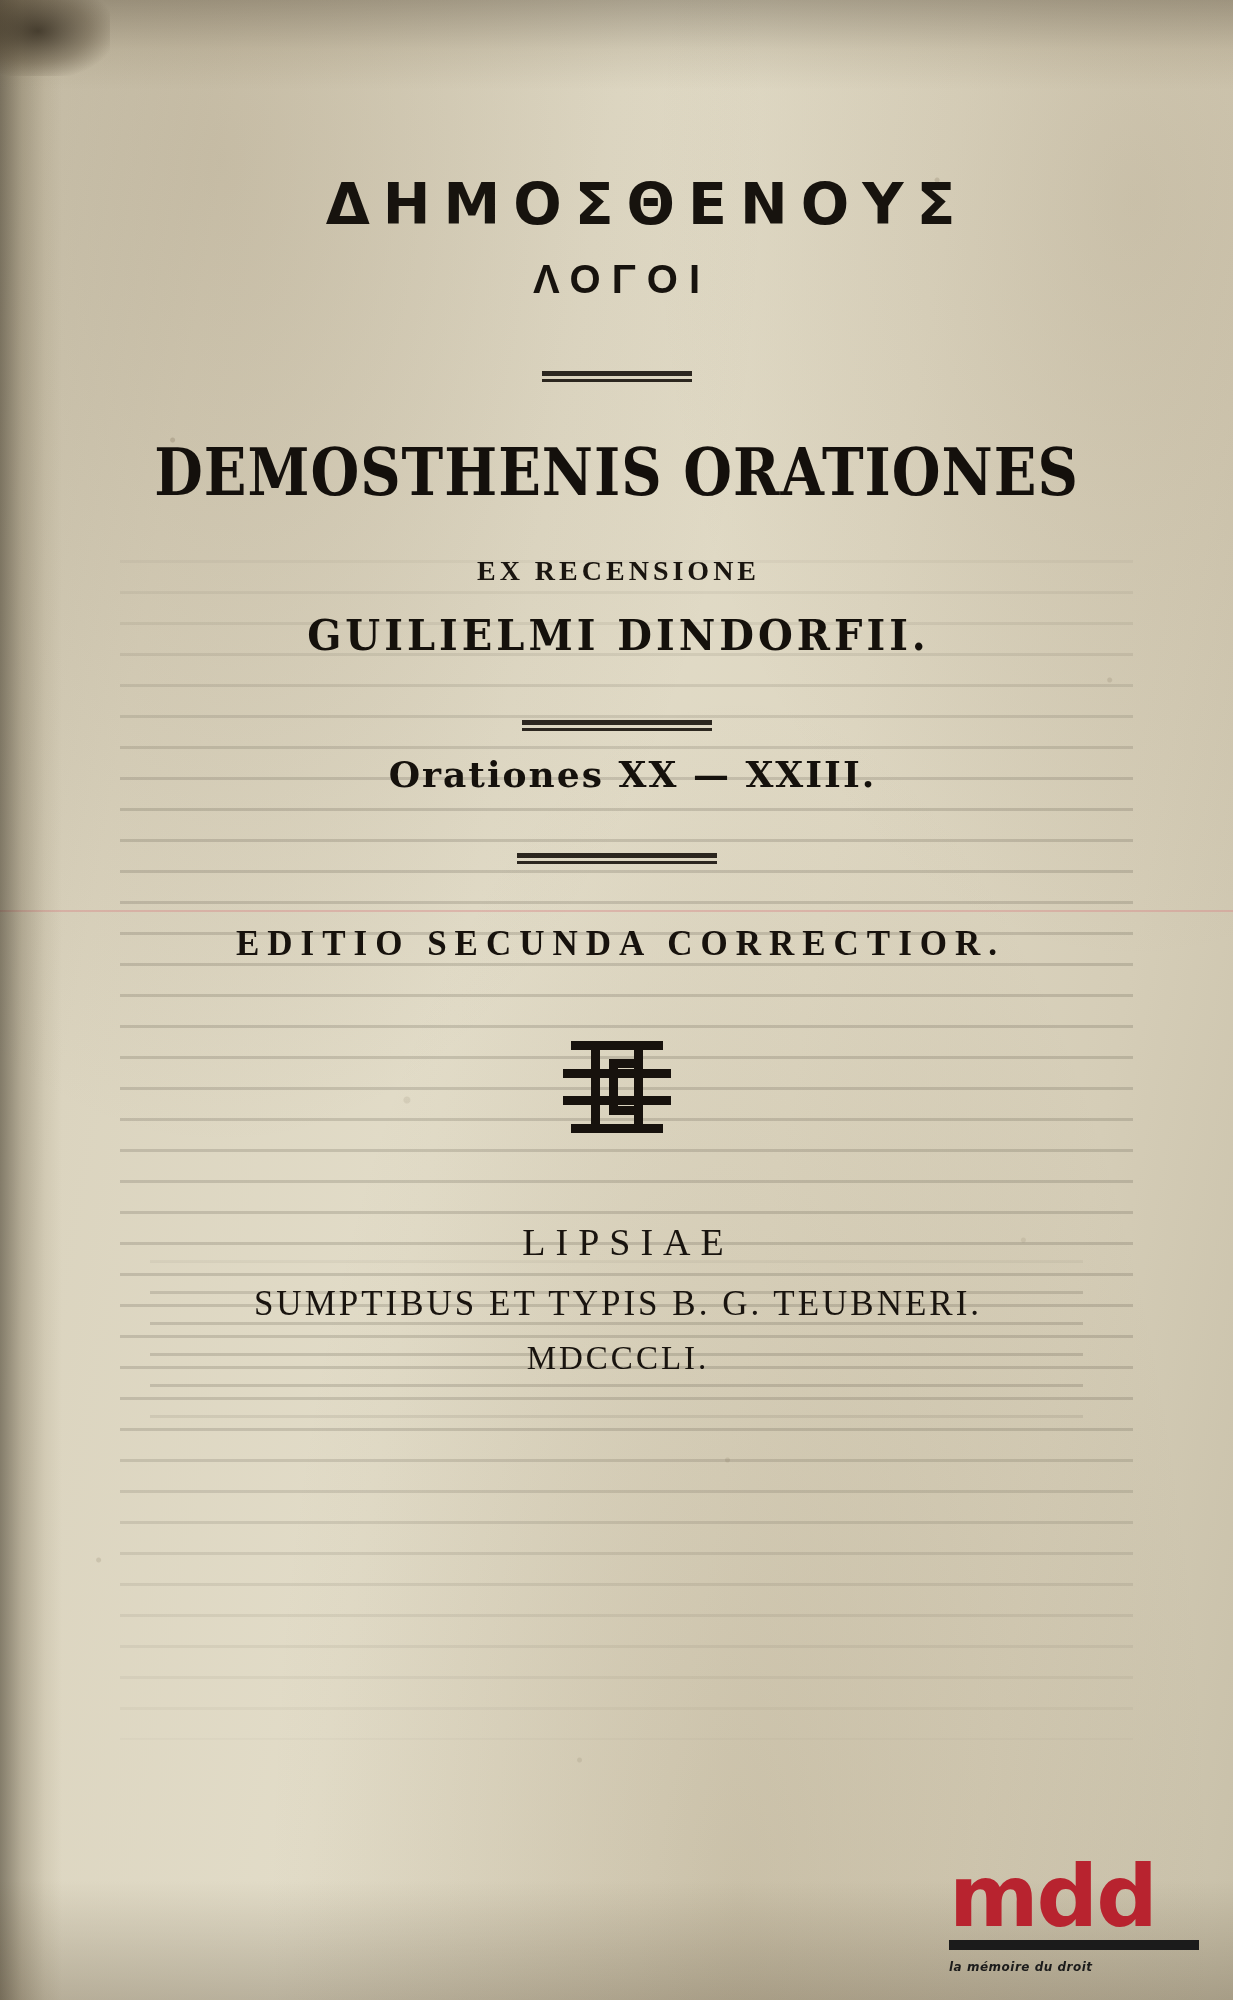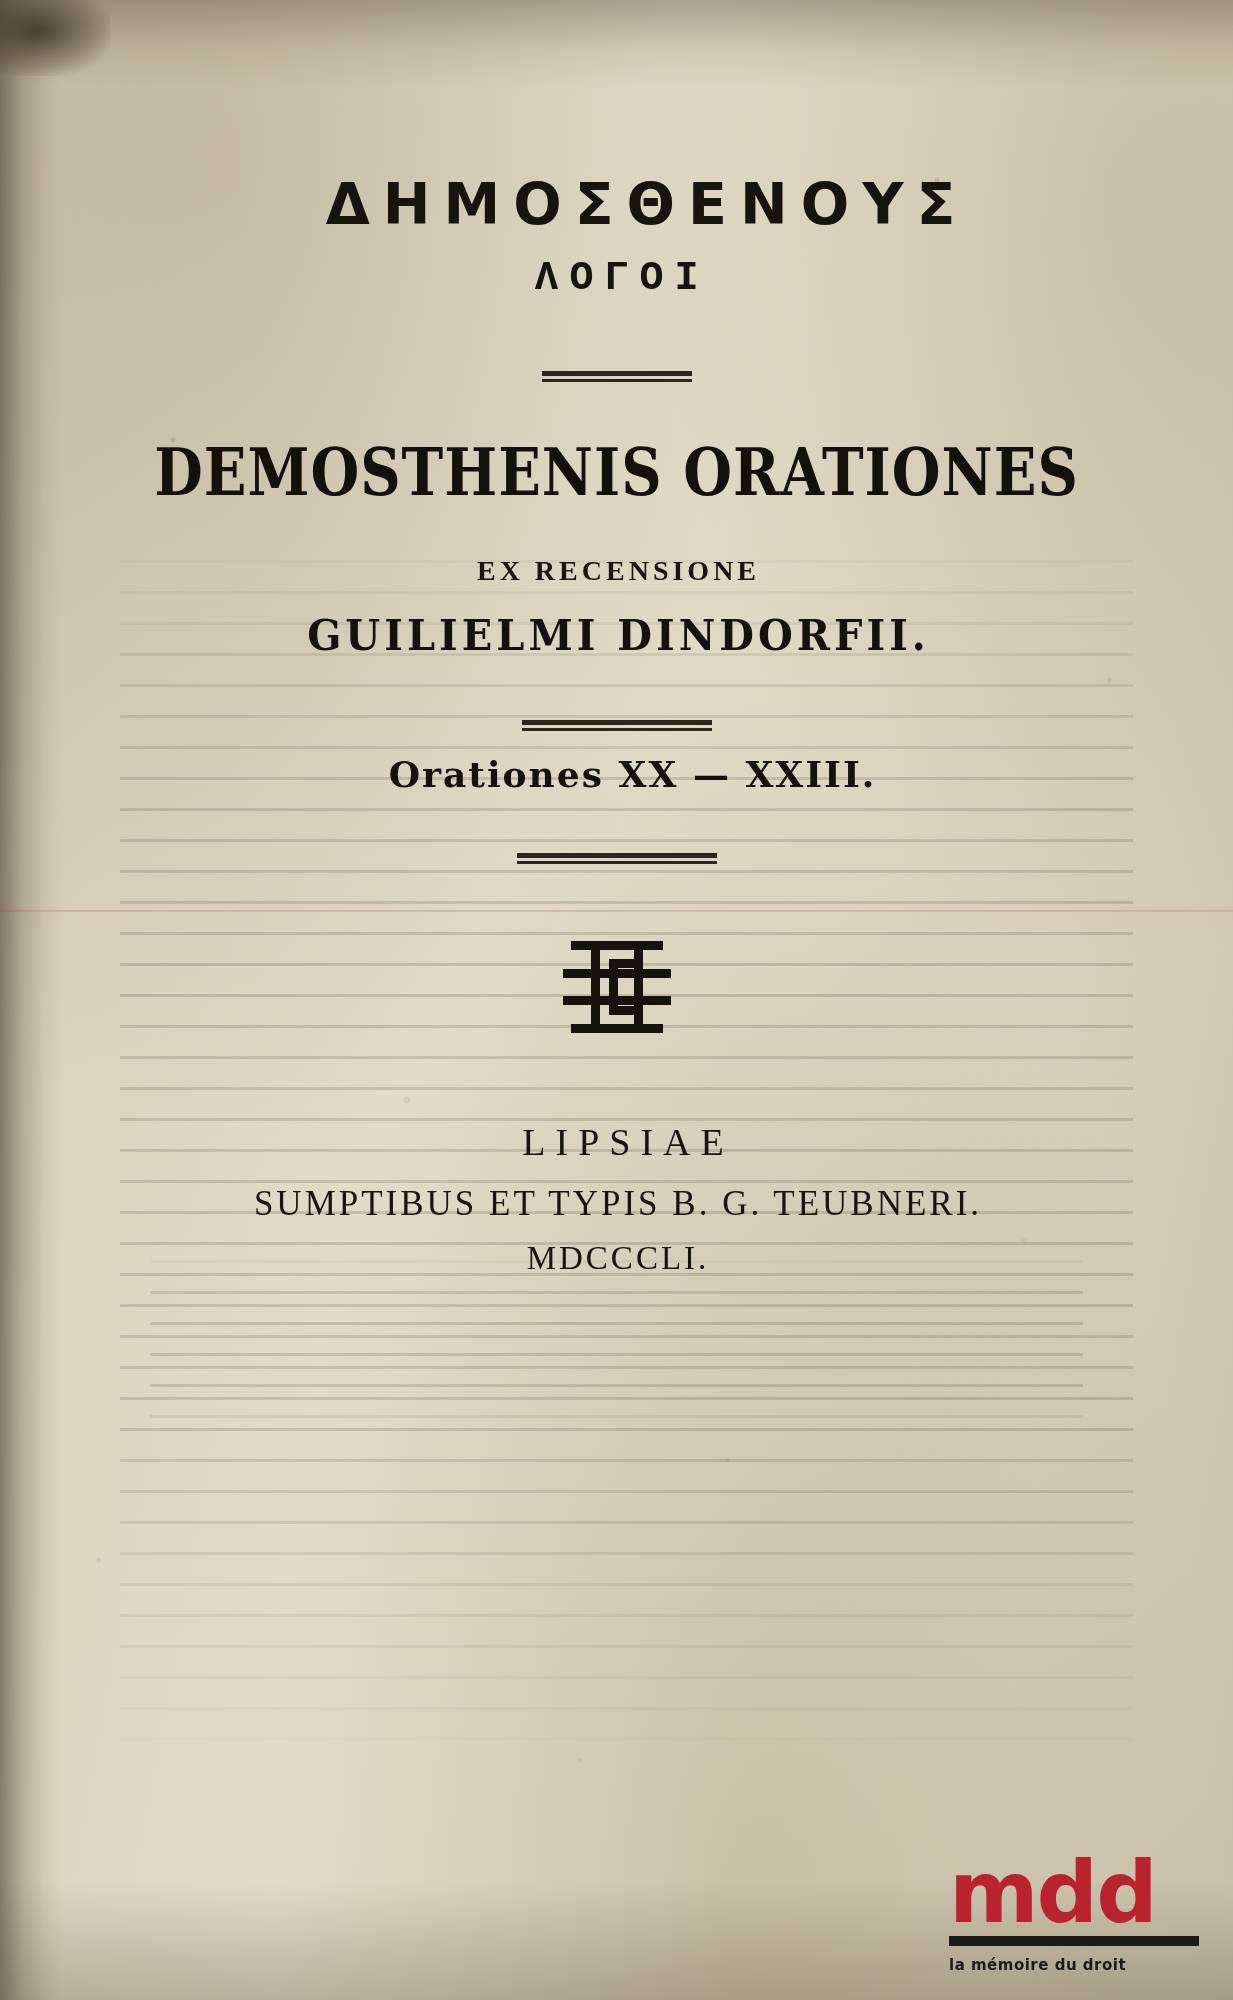--- a/index.html
+++ b/index.html
@@ -88,21 +88,21 @@
     font-weight: 700;
     font-size: 57px;
     letter-spacing: 13px;
     text-indent: 13px;
     line-height: 1;
     color: #17130e;
     padding-left: 48px;
   }
   .greek-sub {
     margin-top: 26px;
-    font-family: Liberation Mono, monospace;
+    font-family: Liberation Sans, sans-serif;
     font-weight: 700;
     font-size: 40px;
     letter-spacing: 11px;
     text-indent: 11px;
     line-height: 1;
     color: #17130e;
   }
 
   .rule {
     width: 150px;
@@ -228,24 +228,25 @@
     color: #b8232f;
     letter-spacing: -2px;
   }
   .logo-bar {
     height: 10px;
     background: #1b1b1b;
     margin: 4px 0 10px 0;
   }
   .logo-tag {
     font-family: "DejaVu Sans", sans-serif;
-    font-size: 15px;
+    font-size: 12px;
     font-weight: 700;
     color: #1b1b1b;
     letter-spacing: 0.5px;
+    font-style: italic;
   }
 
   
   .scanline {
     position: absolute;
     left: 0; right: 0; top: 910px; height: 2px;
     background: rgba(214,140,140,0.45);
     pointer-events: none;
   }
 </style>
@@ -268,20 +269,21 @@
 
     <div class="ex-rec">EX RECENSIONE</div>
     <div class="editor">GUILIELMI DINDORFII.</div>
 
     <div class="rule r2"></div>
 
     <div class="orations">Orationes XX — XXIII.</div>
 
     <div class="rule r3"></div>
 
+    <div class="edition">EDITIO SECUNDA CORRECTIOR.</div>
 
     <div class="printer-mark">
       <svg width="120" height="104" viewBox="0 0 120 104" aria-hidden="true">
         <g fill="#17120d">
           <rect x="14" y="6" width="92" height="9"></rect>
           <rect x="14" y="89" width="92" height="9"></rect>
           <rect x="34" y="6" width="9" height="92"></rect>
           <rect x="77" y="6" width="9" height="92"></rect>
           <rect x="6" y="34" width="108" height="9"></rect>
           <rect x="6" y="61" width="108" height="9"></rect>

